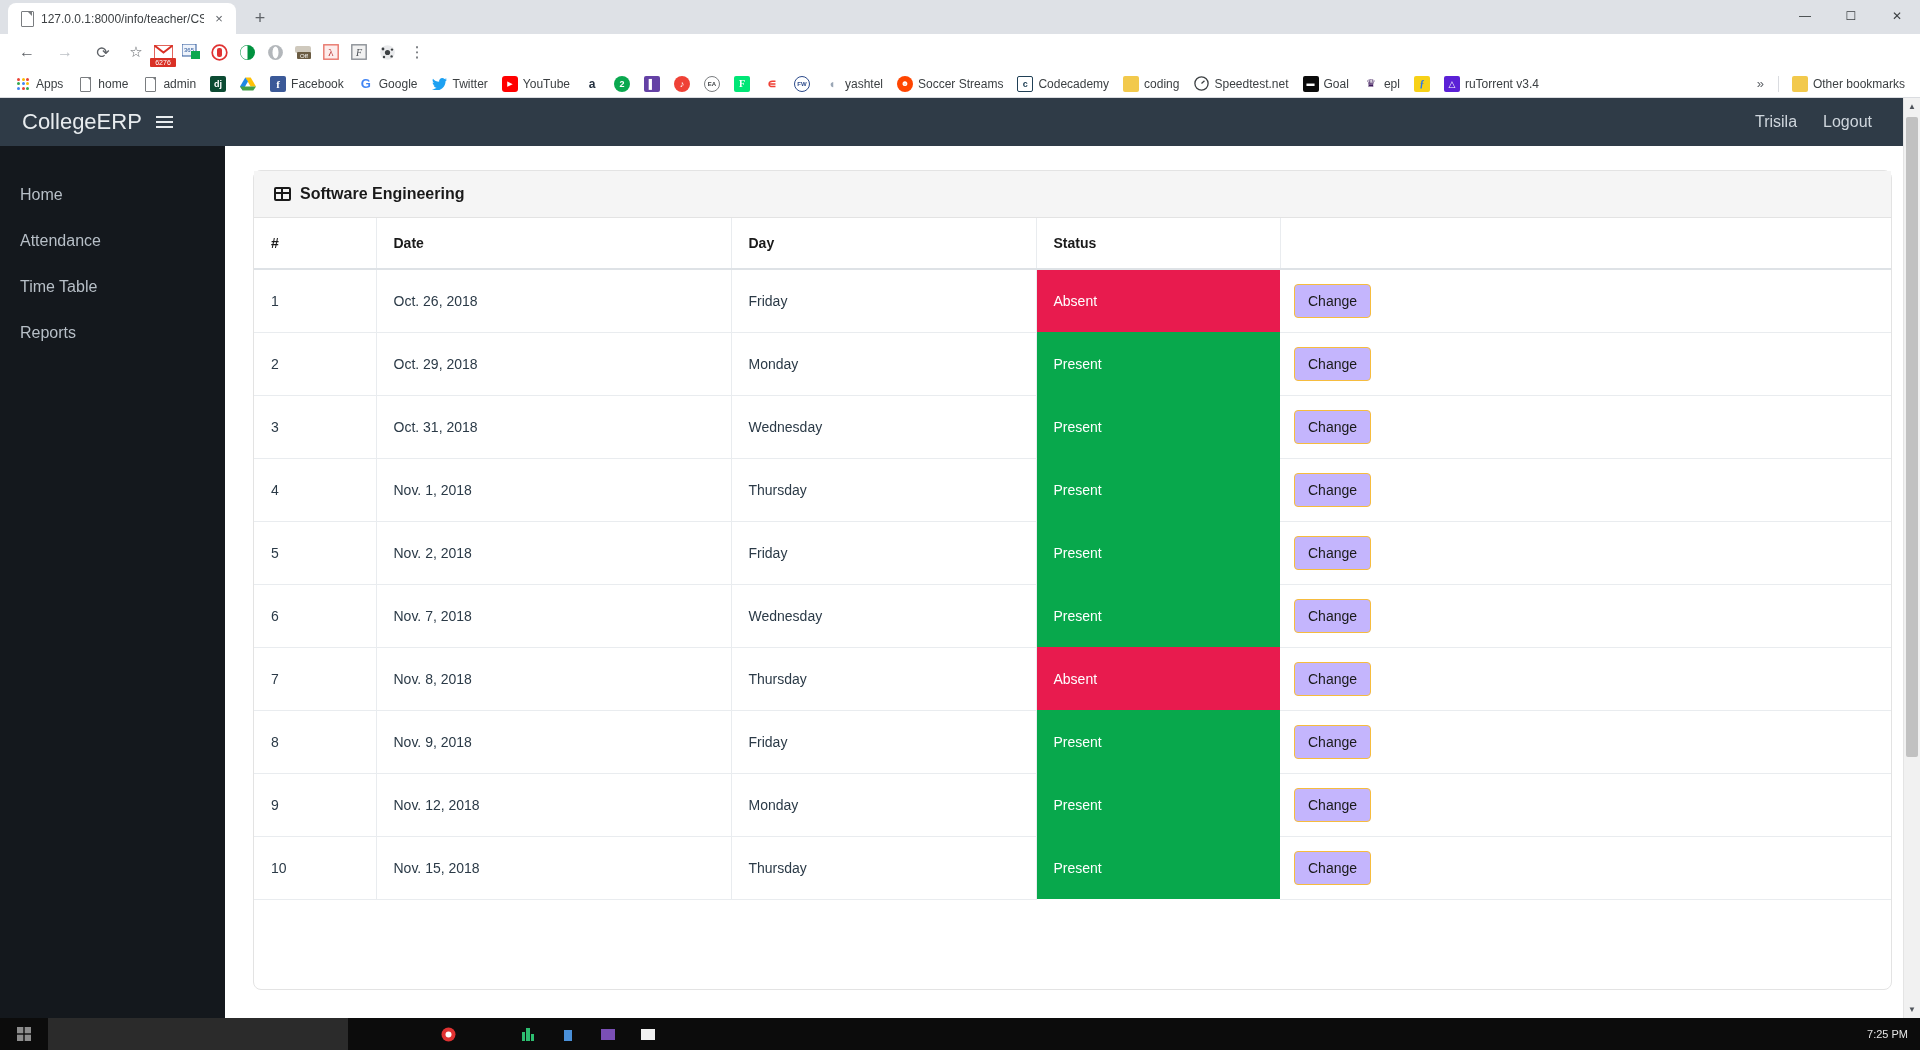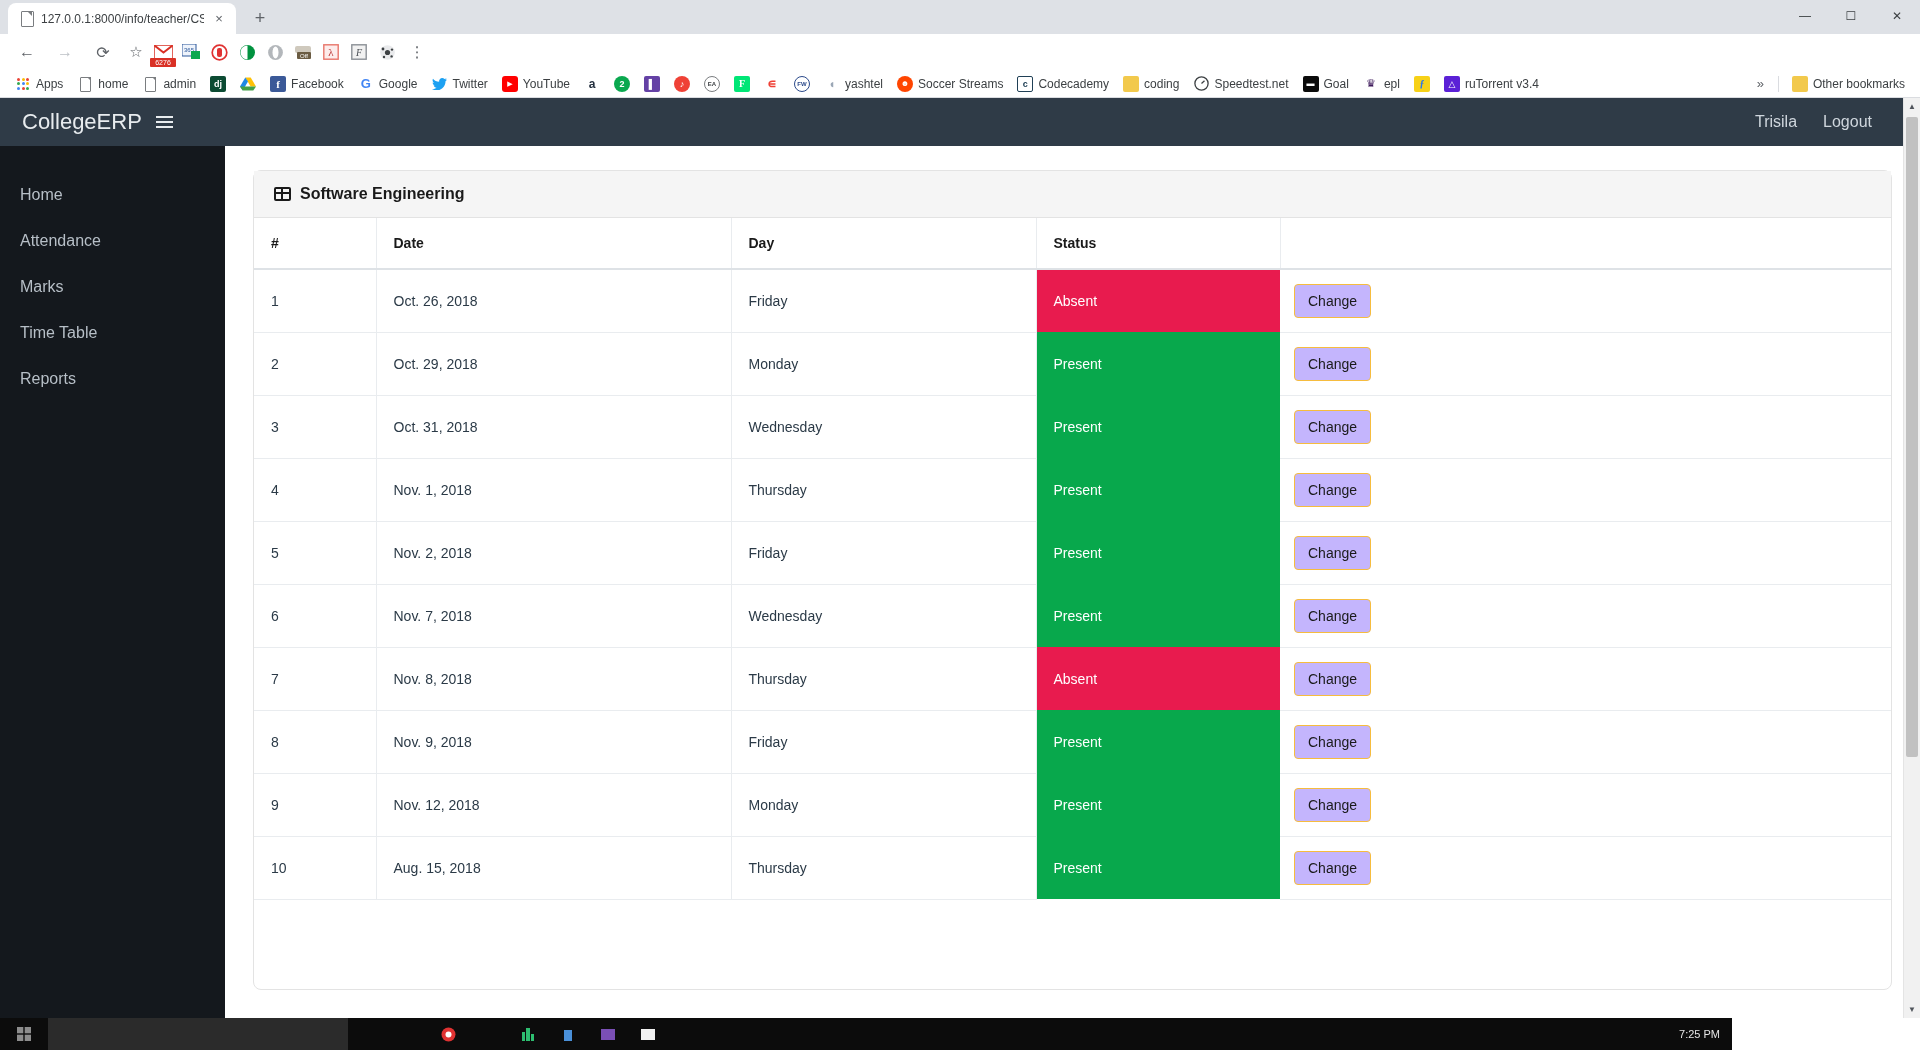--- a/index.html
+++ b/index.html
@@ -214,21 +214,21 @@
     background: #f1f1f1; border-left: 1px solid #e4e4e4;
   }
   .pg-scroll .arr { height: 17px; display:flex; align-items:center;
                     justify-content:center; font-size:8px; color:#50555c; }
   .pg-scroll .thumb { position:absolute; left:2px; right:2px; top:19px;
                       height: 640px; background: #c1c1c1; border-radius: 2px; }
   .pg-scroll .arr.bot { position:absolute; bottom:0; left:0; right:0; }
 
   
   .taskbar {
-    position: absolute; left:0; bottom:0; width: 1732px; height: 32px;
+    position: absolute; left:0; bottom:0; width: 1920px; height: 32px;
     background: #0c0c0c; display: flex; align-items: center;
     color: #e5e5e5; font-size: 11px;
   }
   .tb-start { width: 48px; height:32px; display:flex; align-items:center;
               justify-content:center; }
   .tb-search { width: 300px; height: 32px; background:#2b2b2b; }
   .tb-items { display:flex; align-items:center; gap: 0; }
   .tb-item { width: 40px; height: 32px; display:flex; align-items:center;
              justify-content:center; }
   .tb-clock { margin-left:auto; padding-right: 12px; text-align:right;
@@ -493,21 +493,20 @@
         <a href="#">Trisila</a>
         <a href="#">Logout</a>
       </span>
     </div>
 
     <div class="body-wrap">
 
       <div class="sidebar">
         <div class="side-item">Home</div>
         <div class="side-item">Attendance</div>
-        <div class="side-item">Marks</div>
         <div class="side-item">Time Table</div>
         <div class="side-item">Reports</div>
       </div>
 
       <div class="content">
         <div class="card">
           <div class="card-head">
             <span class="tbl-ico"></span>
             <span>Software Engineering</span>
           </div>
@@ -587,21 +586,21 @@
                 </tr>
                 <tr>
                   <td>9</td>
                   <td>Nov. 12, 2018</td>
                   <td>Monday</td>
                   <td class="status" style="background: rgb(8, 168, 76);">Present</td>
                   <td class="act"><span class="btn-change">Change</span></td>
                 </tr>
                 <tr>
                   <td>10</td>
-                  <td>Aug. 15, 2018</td>
+                  <td>Nov. 15, 2018</td>
                   <td>Thursday</td>
                   <td class="status" style="background: rgb(8, 168, 76);">Present</td>
                   <td class="act"><span class="btn-change">Change</span></td>
                 </tr>
               </tbody>
           </table>
         </div>
       </div>
     </div>
   </div>

